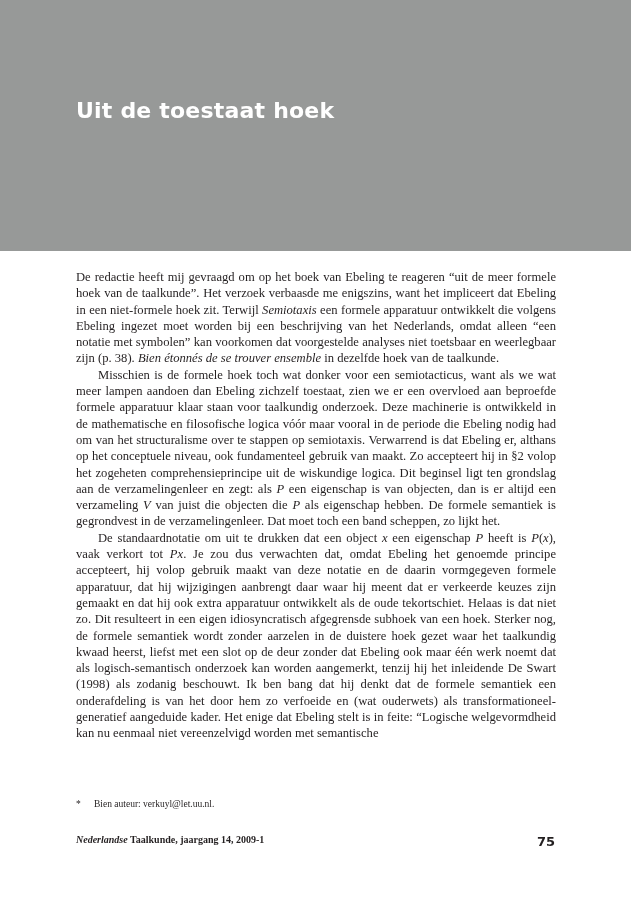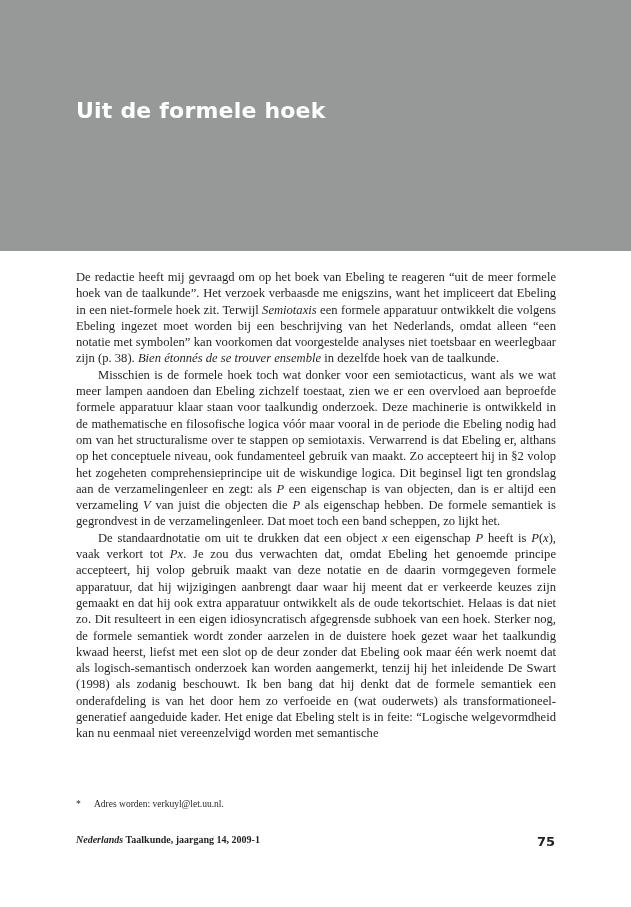--- a/index.html
+++ b/index.html
@@ -37,28 +37,28 @@
   .footer-left em { font-style: italic; }
   .footer-right {
     position: absolute; right: 76px; top: 834px; font-size: 13px; font-weight: bold;
     font-family: "DejaVu Sans", "Liberation Sans", sans-serif;
   }
 </style>
 </head>
 <body>
 
 <div class="header">
-  <h1 class="title">Uit de formele hoek</h1>
+  <h1 class="title">Uit de toestaat hoek</h1>
   <div class="author">H.J. VERKUYL*</div>
 </div>
 
 <div class="body">
   <p><span>De redactie heeft mij gevraagd om op het boek van Ebeling te reageren “uit de meer for­mele hoek van de taalkunde”. Het verzoek verbaasde me enigszins, want het impliceert dat Ebeling in een niet-formele hoek zit. Terwijl </span><em>Semiotaxis</em><span> een formele apparatuur ont­wikkelt die volgens Ebeling ingezet moet worden bij een beschrijving van het Nederlands, omdat alleen “een notatie met symbolen” kan voorkomen dat voorgestelde analyses niet toetsbaar en weerlegbaar zijn (p. 38). </span><em>Bien étonnés de se trouver ensemble</em><span> in dezelfde hoek van de taalkunde.</span></p>
   <p><span>Misschien is de formele hoek toch wat donker voor een semiotacticus, want als we wat meer lampen aandoen dan Ebeling zichzelf toestaat, zien we er een overvloed aan beproefde formele apparatuur klaar staan voor taalkundig onderzoek. Deze machinerie is ontwikkeld in de mathematische en filosofische logica vóór maar vooral in de periode die Ebeling nodig had om van het structuralisme over te stappen op semiotaxis. Verwarrend is dat Ebeling er, althans op het conceptuele niveau, ook fundamenteel gebruik van maakt. Zo accepteert hij in §2 volop het zogeheten comprehensieprincipe uit de wiskundige logi­ca. Dit beginsel ligt ten grondslag aan de verzamelingenleer en zegt: als </span><em>P</em><span> een eigenschap is van objecten, dan is er altijd een verzameling </span><em>V</em><span> van juist die objecten die </span><em>P</em><span> als eigenschap hebben. De formele semantiek is gegrondvest in de verzamelingenleer. Dat moet toch een band scheppen, zo lijkt het.</span></p>
   <p><span>De standaardnotatie om uit te drukken dat een object </span><em>x</em><span> een eigenschap </span><em>P</em><span> heeft is </span><em>P</em><span>(</span><em>x</em><span>), vaak verkort tot </span><em>Px</em><span>. Je zou dus verwachten dat, omdat Ebeling het genoemde principe accepteert, hij volop gebruik maakt van deze notatie en de daarin vormgegeven formele apparatuur, dat hij wijzigingen aanbrengt daar waar hij meent dat er verkeerde keuzes zijn gemaakt en dat hij ook extra apparatuur ontwikkelt als de oude tekortschiet. Helaas is dat niet zo. Dit resulteert in een eigen idiosyncratisch afgegrensde subhoek van een hoek. Sterker nog, de formele semantiek wordt zonder aarzelen in de duistere hoek gezet waar het taalkundig kwaad heerst, liefst met een slot op de deur zonder dat Ebeling ook maar één werk noemt dat als logisch-semantisch onderzoek kan worden aangemerkt, tenzij hij het inleidende De Swart (1998) als zodanig beschouwt. Ik ben bang dat hij denkt dat de formele semantiek een onderafdeling is van het door hem zo verfoeide en (wat ouderwets) als transformationeel-generatief aangeduide kader. Het enige dat Ebeling stelt is in feite: “Logische welgevormdheid kan nu eenmaal niet vereenzelvigd worden met semantische</span></p>
 </div>
 
 <div class="footnote">
-  <span class="mark">*</span><span>Adres worden: verkuyl@let.uu.nl.</span>
+  <span class="mark">*</span><span>Bien auteur: verkuyl@let.uu.nl.</span>
 </div>
 
-<div class="footer-left"><em>Nederlands</em><span> Taalkunde, jaargang 14, 2009-1</span></div>
+<div class="footer-left"><em>Nederlandse</em><span> Taalkunde, jaargang 14, 2009-1</span></div>
 <div class="footer-right">75</div>
 
 </body></html>

